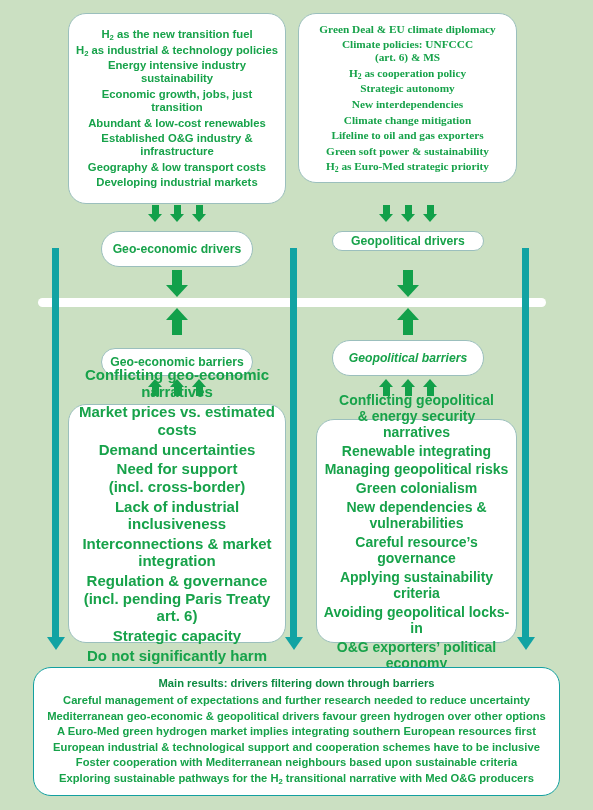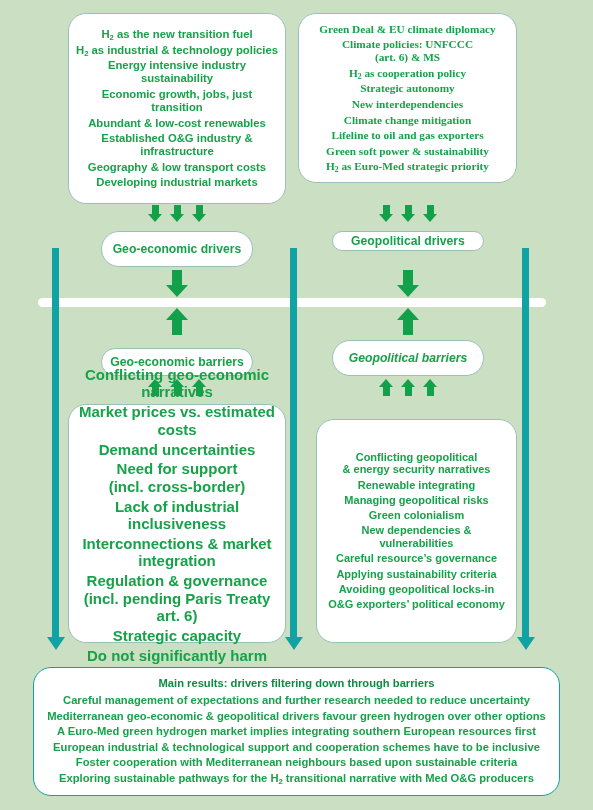--- a/index.html
+++ b/index.html
@@ -64,21 +64,21 @@
   #box-geoecon-drivers  { left: 101px; top: 231px; width: 152px; height: 36px; }
   #box-geopol-drivers   { left: 332px; top: 231px; width: 152px; height: 20px; }
   #box-geoecon-barriers { left: 101px; top: 348px; width: 152px; height: 28px; }
   #box-geopol-barriers  { left: 332px; top: 340px; width: 152px; height: 36px; font-style: italic; }
   .pill .panel-inner { font-size: 12.2px; color: #17a24a; }
 
   
   #box-geoecon-barriers-list { left: 68px;  top: 404px; width: 218px; height: 239px; }
   #box-geopol-barriers-list  { left: 316px; top: 419px; width: 201px; height: 224px; }
   #box-geoecon-barriers-list .panel-inner { font-size: 15px; }
-  #box-geopol-barriers-list  .panel-inner { font-size: 11px; }
+  #box-geopol-barriers-list  .panel-inner { font-size: 14px; }
 
   
   #box-results { left: 33px; top: 667px; width: 527px; height: 129px; }
   #box-results .panel-inner { font-size: 11.2px; }
   #box-results .ln { margin: 2.6px 0; }
   #box-results .ln.title { margin-bottom: 4px; color: #0e8b42; }
 
   
   #divider-band {
     position: absolute;

